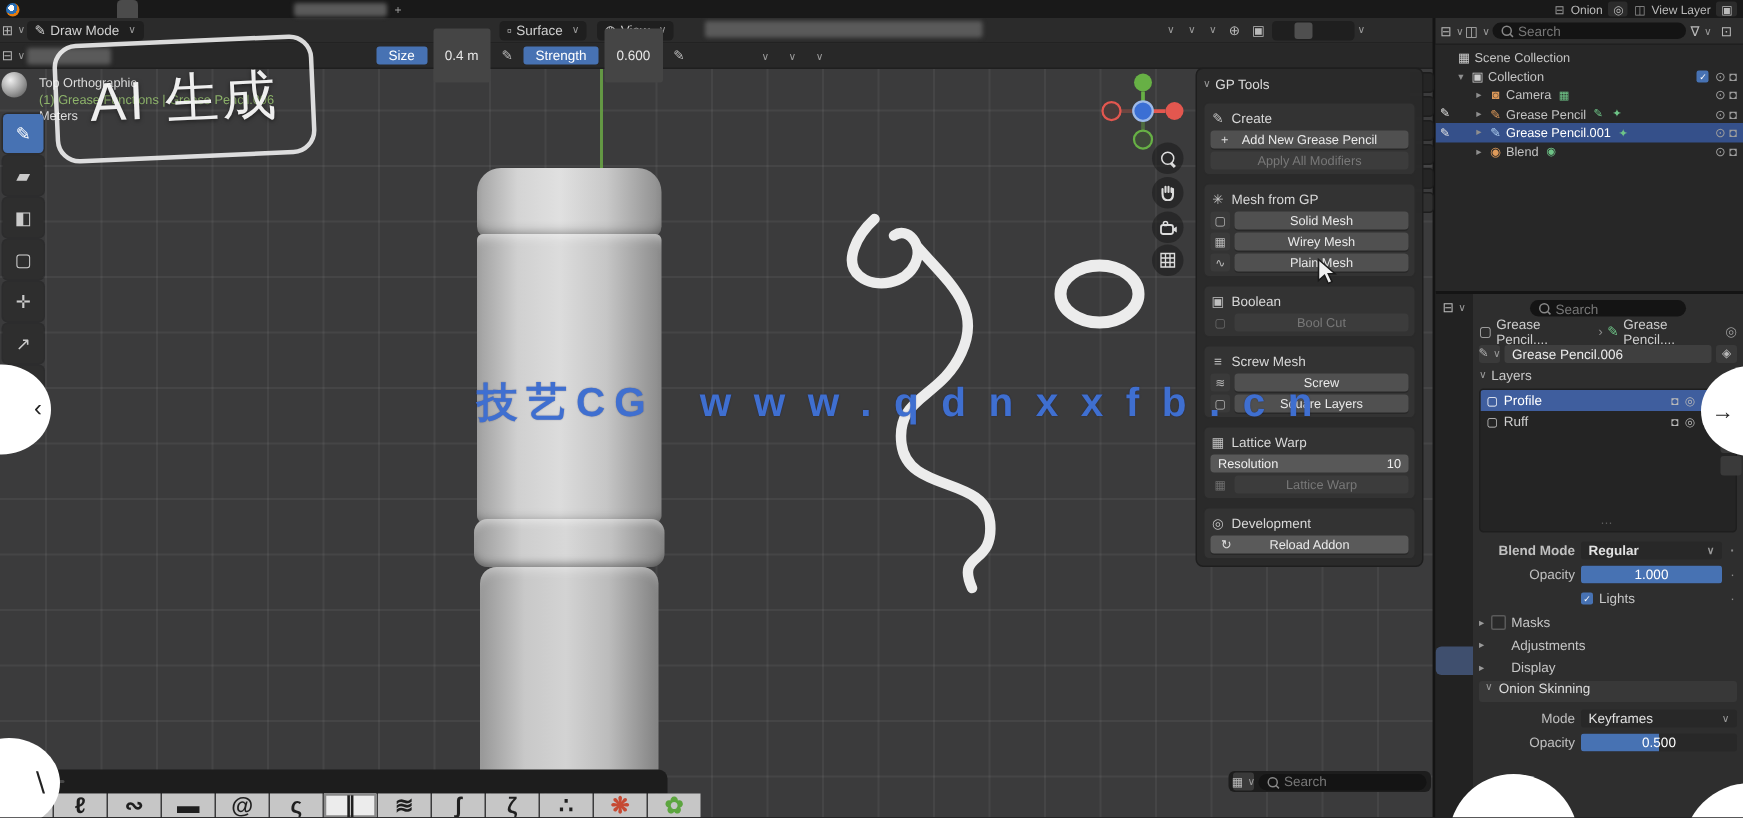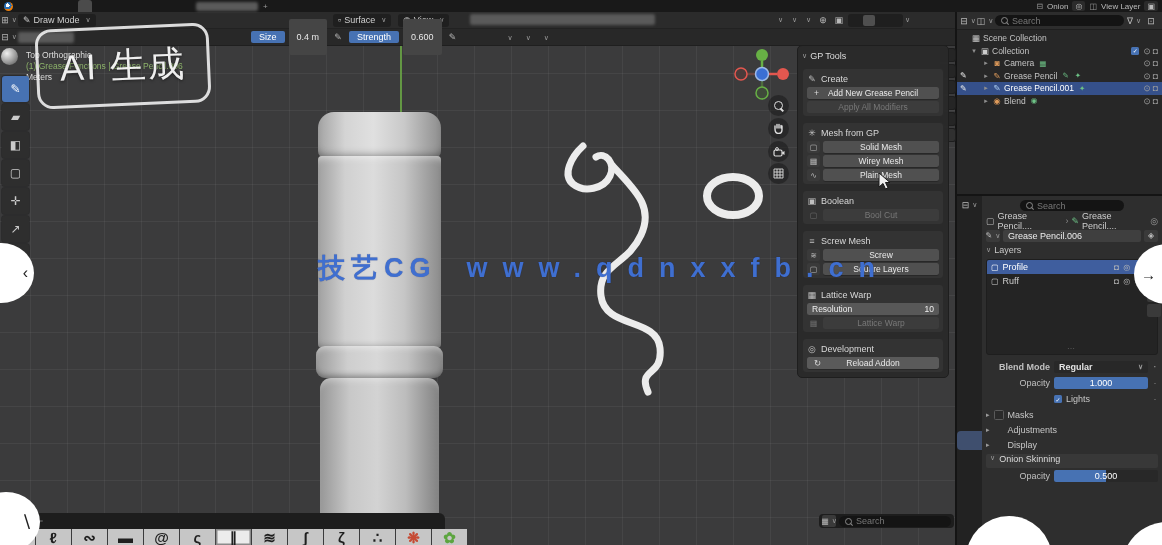--- a/index.html
+++ b/index.html
@@ -725,20 +725,27 @@
           <div class="collapse">
           <span class="caret">▸</span>
           <span class="chk2" style="visibility: hidden;"></span>
           <span>Display</span>
         </div>
         </div>
       <div id="onion-h">
         <span class="caret">∨</span>
         <span>Onion Skinning</span>
       </div>
+      <div class="fieldrow" style="margin-top:3px;">
+        <span class="flabel">Mode</span>
+        <span class="fdd">
+          <span>Keyframes</span>
+            <span class="caret">∨</span>
+        </span>
+      </div>
       <div class="fieldrow">
         <span class="flabel">Opacity</span>
         <span class="fslider">
           <span class="fill" style="width:50%;"></span>
           <span class="txt">0.500</span>
         </span>
       </div>
     </div>
   </div>
 

